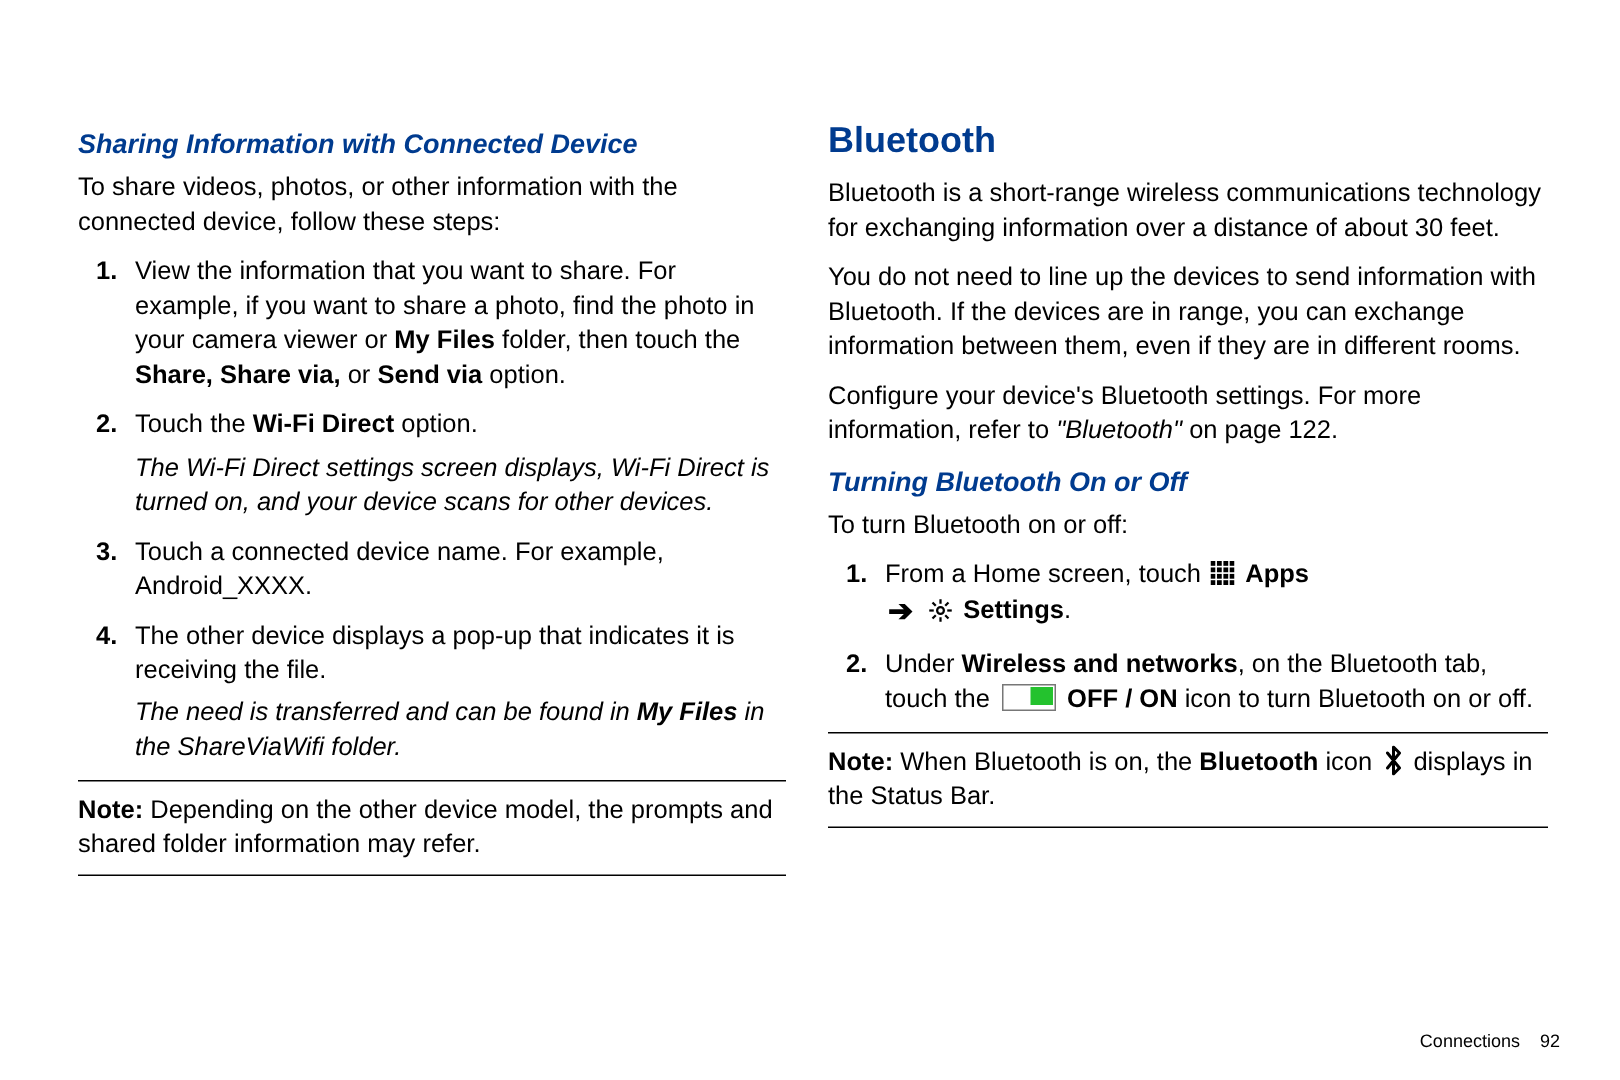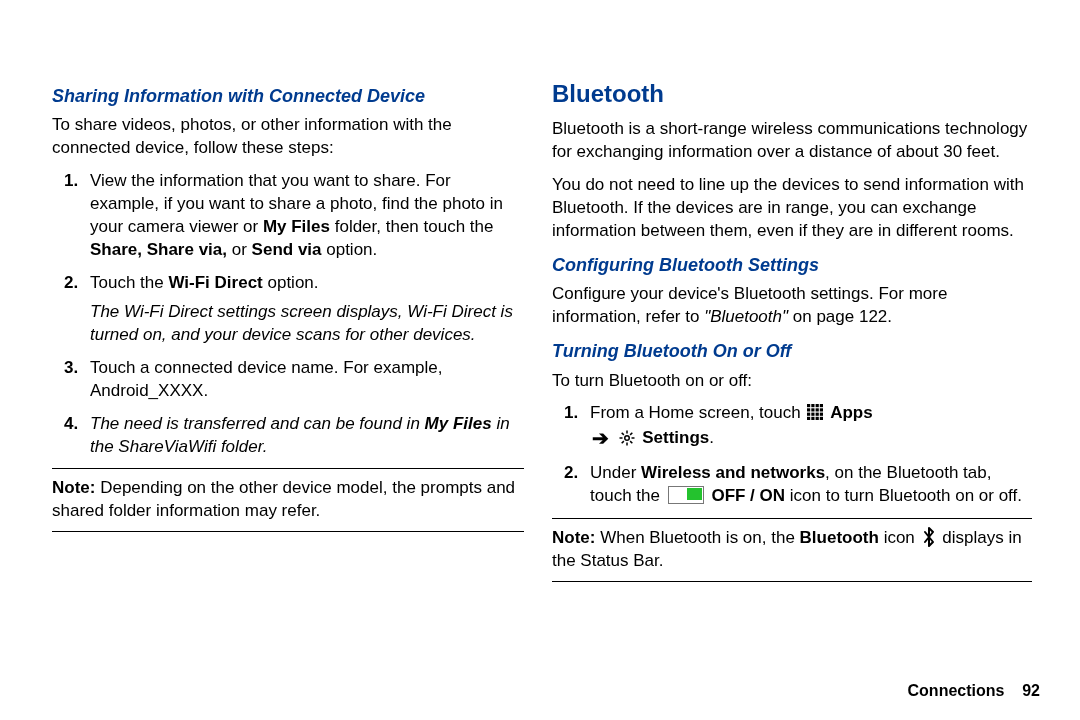--- a/index.html
+++ b/index.html
@@ -73,22 +73,21 @@
     border-top: 1.5px solid #000;
     margin: 8px 0 8px 0;
   }
   .note {
     margin: 4px 0 8px 0;
   }
   .footer {
     position: absolute;
     right: 40px;
     bottom: 18px;
-    font-size: 16px;
-    font-weight: bold;
+    font-size: 12px;
   }
   .icon {
     display: inline-block;
     vertical-align: -3px;
     margin: 0 2px;
   }
   .icon.apps-grid {
     width: 16px; height: 16px;
     vertical-align: -2px;
   }
@@ -141,39 +140,39 @@
         <span class="num">2.</span>
         <span>Touch the </span><span class="bold">Wi-Fi Direct</span><span> option.</span>
         <span class="sub">The Wi-Fi Direct settings screen displays, Wi-Fi Direct is turned on, and your device scans for other devices.</span>
       </li>
       <li>
         <span class="num">3.</span>
         <span>Touch a connected device name. For example, Android_XXXX.</span>
       </li>
       <li>
         <span class="num">4.</span>
+        <span>The other device displays a pop-up that indicates it is receiving the file.</span>
         <span class="sub">
           <span>The need is transferred and can be found in </span><span class="bold">My Files</span><span> in the ShareViaWifi folder.</span>
         </span>
       </li>
     </ol>
 
     <div class="hr"></div>
     <p class="note">
       <span class="bold">Note:</span><span> Depending on the other device model, the prompts and shared folder information may refer.</span>
     </p>
     <div class="hr"></div>
   </div>
 
   <div class="col right">
     <h1 class="big-blue">Bluetooth</h1>
     <p>Bluetooth is a short-range wireless communications technology for exchanging information over a distance of about 30 feet.</p>
     <p>You do not need to line up the devices to send information with Bluetooth. If the devices are in range, you can exchange information between them, even if they are in different rooms.</p>
 
-    <h2 class="blue-section">Configuring Bluetooth Settings</h2>
     <p>
       <span>Configure your device's Bluetooth settings. For more information, refer to </span><span class="italic">"Bluetooth"</span><span> on page 122.</span>
     </p>
 
     <h2 class="blue-section">Turning Bluetooth On or Off</h2>
     <p>To turn Bluetooth on or off:</p>
 
     <ol class="steps">
       <li>
         <span class="num">1.</span>

